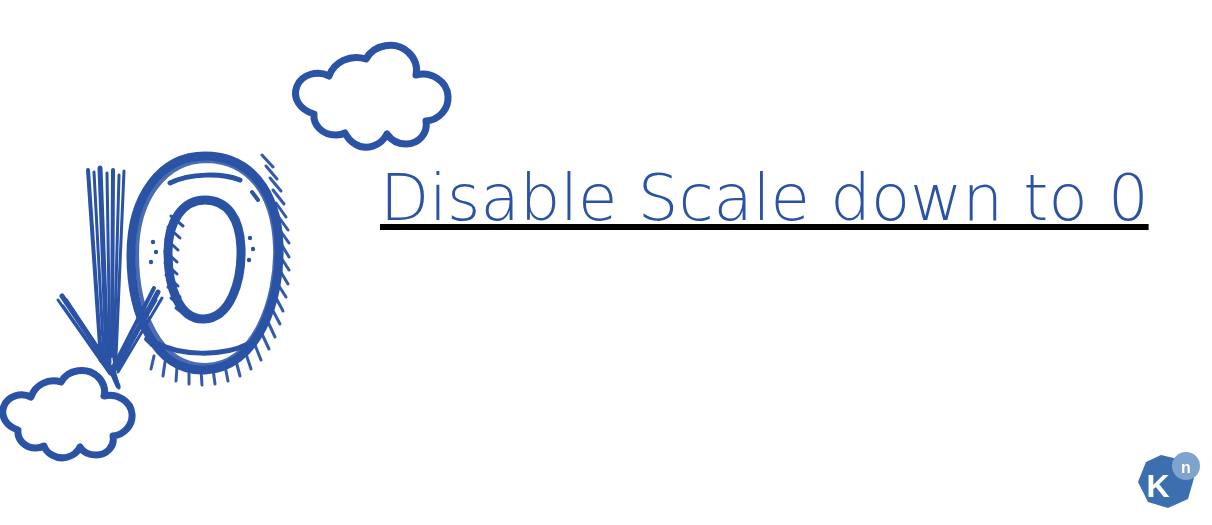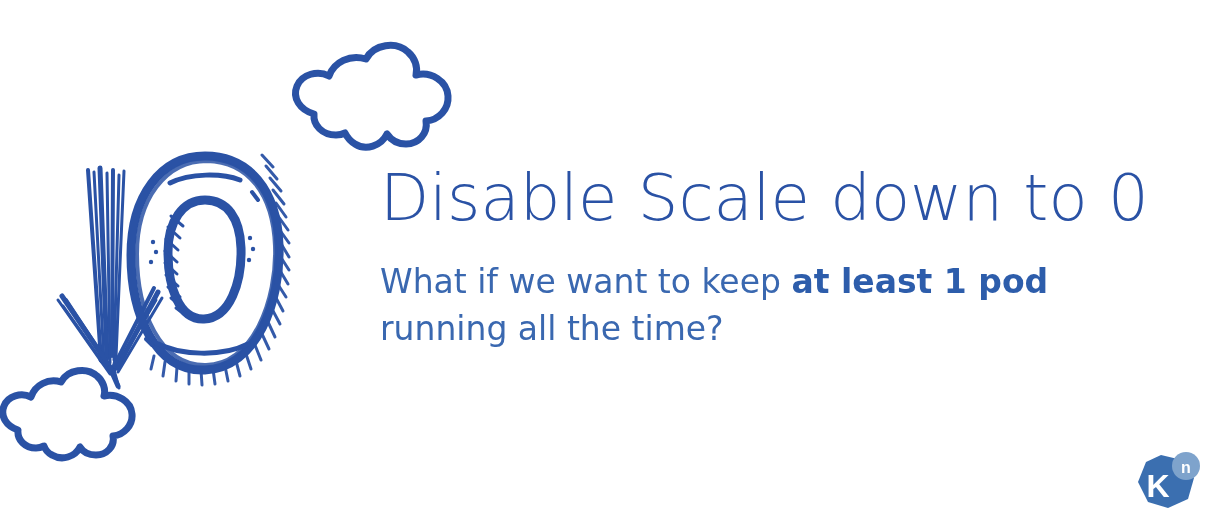--- a/index.html
+++ b/index.html
@@ -29,20 +29,22 @@
     height: 470px;
     pointer-events: none;
   }
 
   
   .text-block {
     position: absolute;
     left: 380px;
     top: 165px;
     width: 710px;
+    text-align: center;
+    text-decoration: underline;
   }
   .title {
     font-family: "DejaVu Sans", sans-serif;
     font-size: 64px;
     font-weight: 300;
     line-height: 1.06;
     letter-spacing: 0px;
     color: #2a52a5;
     margin: 0;
     white-space: nowrap;
@@ -212,24 +214,20 @@
           <circle cx="253" cy="219" r="2.2"></circle>
           <circle cx="249" cy="230" r="2.2"></circle>
         </g>
       </g>
 
     </svg>
   </div>
 
   <div class="text-block">
     <h1 class="title">Disable Scale down to 0</h1>
-    <p class="subtitle">
-      <span>What if we want to keep </span><b>at least 1 pod</b><span> running</span>
-      <span>all the time?</span>
-    </p>
   </div>
 
   <div class="logo">
     <svg width="76" height="70" viewBox="0 0 76 70" xmlns="http://www.w3.org/2000/svg">
 
       <polygon points="33,7 54,12 66,30 60,51 40,60 20,54 10,34 18,14" fill="#3b6fb0"></polygon>
 
       <text x="30" y="49" font-family="'Liberation Sans', sans-serif" font-size="32" font-weight="700" fill="#ffffff" text-anchor="middle">K</text>
 
       <circle cx="58" cy="18" r="14" fill="#7ea3cc"></circle>

